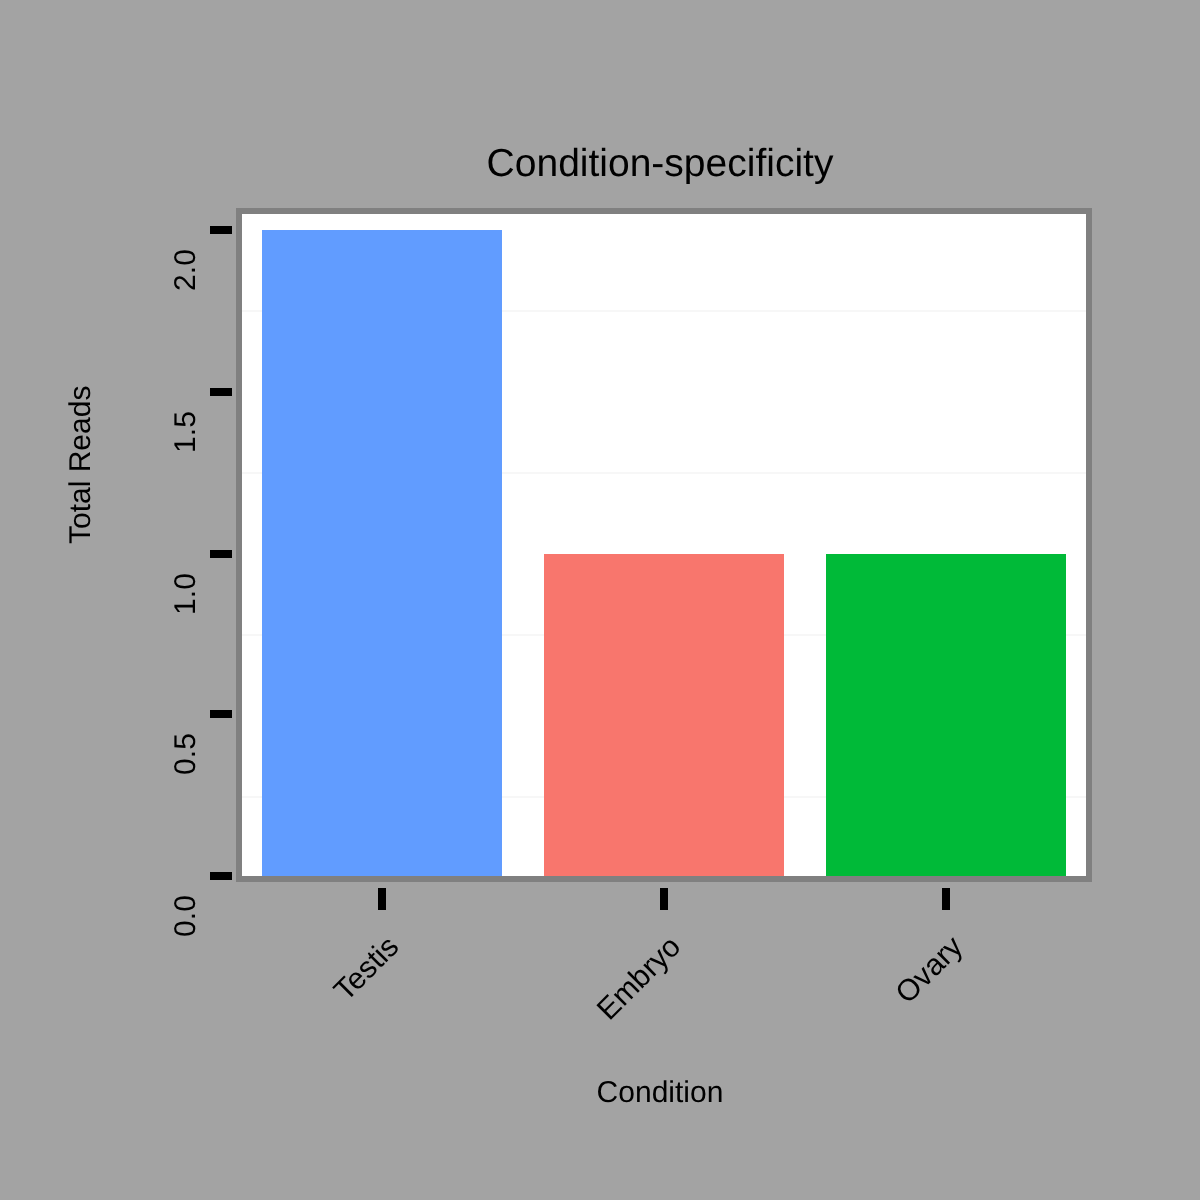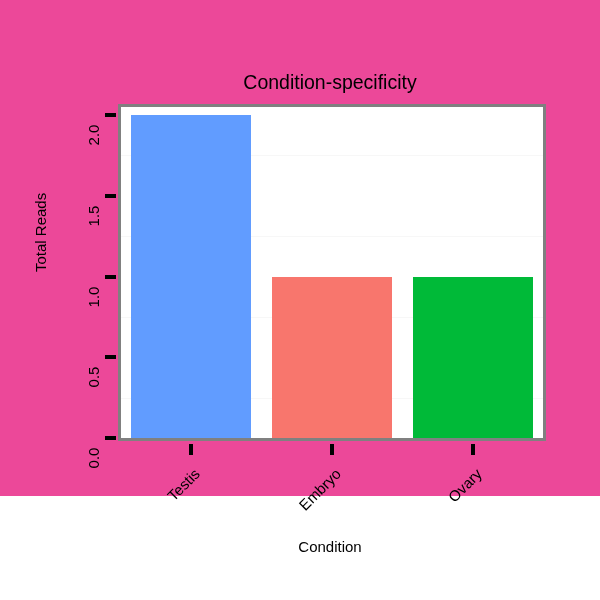--- a/index.html
+++ b/index.html
@@ -9,22 +9,22 @@
   }
   body {
     width: 600px;
     height: 600px;
     font-family: "Liberation Sans", sans-serif;
     overflow: hidden;
   }
   #figure {
     position: relative;
     width: 600px;
-    height: 496px;
-    background: #ec4899;
+    height: 600px;
+    background: #a3a3a3;
   }
 
   
   #chart-title {
     position: absolute;
     left: 0;
     top: 71px;
     width: 660px;
     text-align: center;
     font-size: 19.5px;

